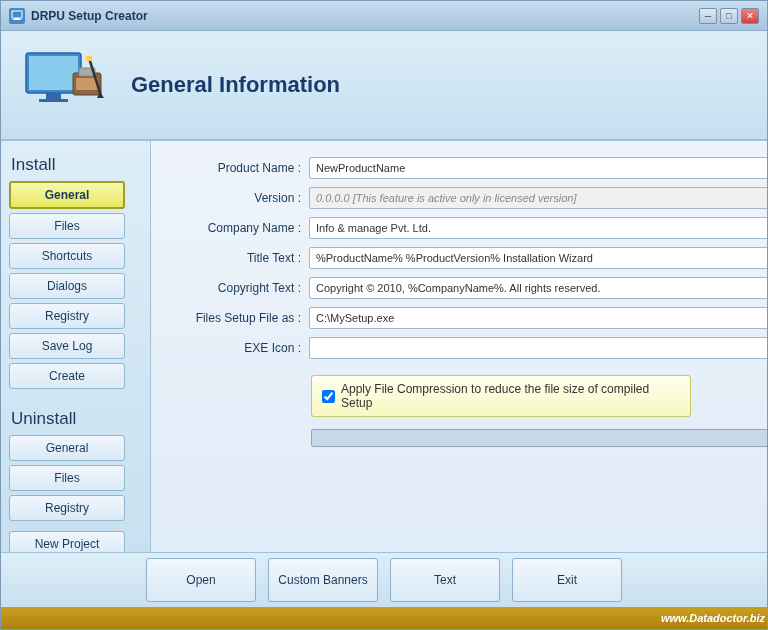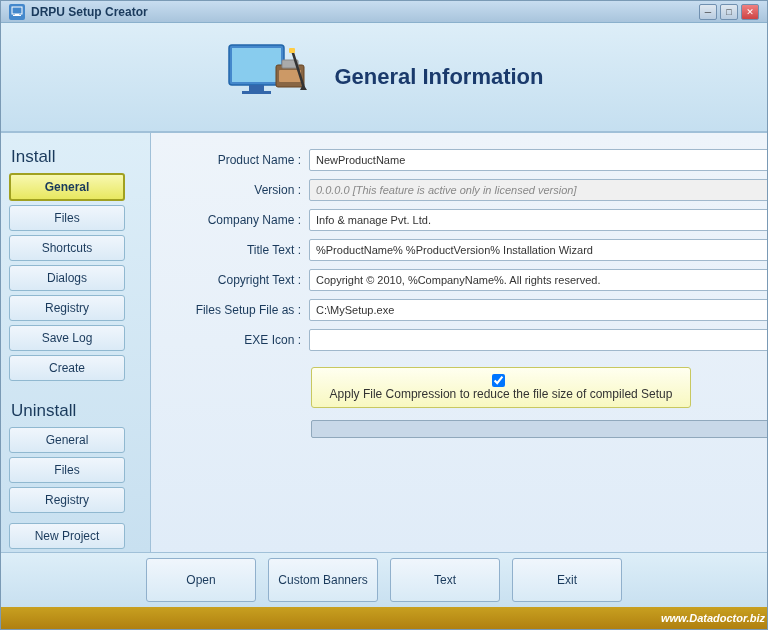--- a/index.html
+++ b/index.html
@@ -17,21 +17,21 @@
       width: 768px;
       height: 630px;
       background: #eef4fa;
       border: 1px solid #7a9ab5;
       display: flex;
       flex-direction: column;
     }
 
     .titlebar {
       background: linear-gradient(to bottom, #c8ddf0, #a8c4dc);
-      height: 22px;
+      height: 30px;
       display: flex;
       align-items: center;
       padding: 0 8px;
       border-bottom: 1px solid #8ab0cc;
       flex-shrink: 0;
     }
 
     .titlebar-icon {
       width: 16px;
       height: 16px;
@@ -77,21 +77,20 @@
 
     
     .header-area {
       background: linear-gradient(to bottom, #ddeef8, #c5dff0);
       height: 110px;
       display: flex;
       align-items: center;
       padding: 10px 20px;
       border-bottom: 2px solid #a0c0d8;
       flex-shrink: 0;
-      justify-content: center;
     }
 
     .header-icon {
       width: 90px;
       height: 80px;
       margin-right: 20px;
       display: flex;
       align-items: center;
       justify-content: center;
     }
@@ -199,21 +198,20 @@
     .checkbox-row {
       display: flex;
       align-items: center;
       margin-top: 8px;
       margin-left: 140px;
       background: linear-gradient(to bottom, #fffff0, #f8f8c0);
       border: 1px solid #c8c860;
       border-radius: 3px;
       padding: 6px 10px;
       width: 380px;
-      flex-direction: column;
     }
 
     .checkbox-row input[type="checkbox"] {
       margin-right: 6px;
     }
 
     .checkbox-label {
       font-size: 12px;
       color: #333;
     }

